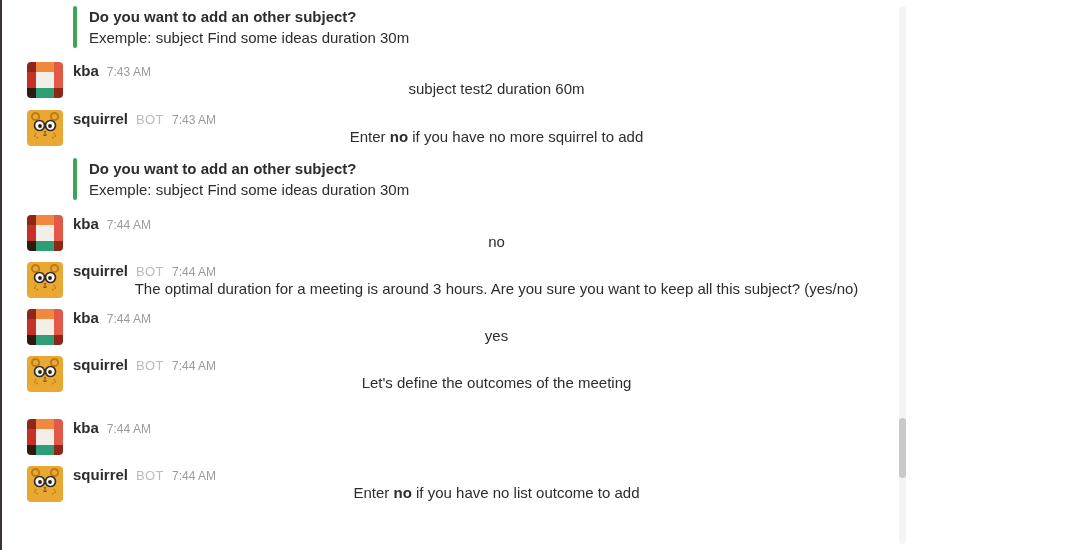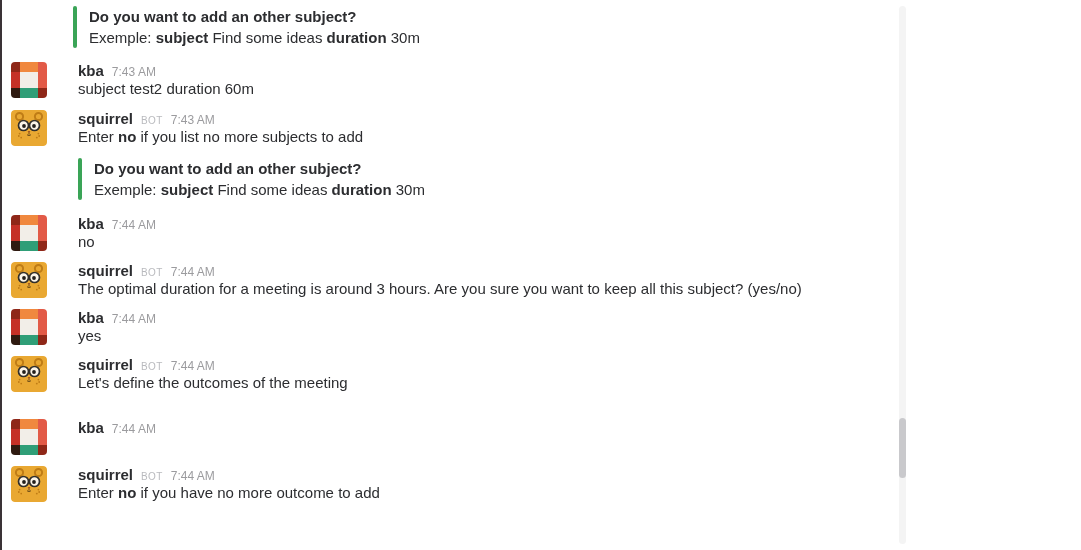--- a/index.html
+++ b/index.html
@@ -6,38 +6,38 @@
   body{
     width:1081px;height:550px;overflow:hidden;background:#FFFFFF;
     font-family:"Liberation Sans", sans-serif;
     color:var(--text,#2C2D30);
     position:relative;
   }
   .stage{position:relative;width:920px;height:550px;overflow:hidden;}
   .edge{position:absolute;left:0;top:0;bottom:0;width:2px;background:var(--left_edge,#3A3236);}
 
   
-  .group{display:flex;margin-left:11px;gap:21px;}
+  .group{display:flex;margin-left:27px;}
   .avatar{width:36px;height:36px;border-radius:4px;margin-right:10px;flex:none;display:block;cursor:pointer;}
   .content{flex:1;min-width:0;}
   .meta{display:flex;align-items:baseline;height:17px;line-height:17px;}
   .uname{font-weight:700;font-size:15px;color:var(--text,#2C2D30);cursor:pointer;}
-  .bot{font-size:10px;color:var(--bot_badge,#B9BABE);margin-left:8px;letter-spacing:.4px;}
+  .bot{font-size:13px;color:var(--bot_badge,#B9BABE);margin-left:8px;letter-spacing:.4px;}
   .time{font-size:12px;color:var(--muted_time,#9B9B9E);margin-left:8px;cursor:pointer;text-align:center;}
-  .msg{font-size:15px;line-height:19px;color:var(--text,#2C2D30);}
+  .msg{font-size:15px;line-height:19px;color:var(--text,#2C2D30);text-align:center;}
   .msg b{font-weight:700;}
 
   
   .attachment{display:flex;}
   .attachment.orphan{margin-left:73px;}
   .attachment.nested{margin-top:12px;}
   .att-bar{width:4px;border-radius:4px;background:var(--accent_green,#3AA457);margin-right:12px;flex:none;}
   .att-title{font-size:15px;font-weight:700;line-height:21px;color:var(--text,#2C2D30);}
   .att-text{font-size:15px;line-height:21px;color:var(--text,#2C2D30);}
-  .att-text b{font-weight:700;}
+  .att-text b{font-weight:400;}
 
   
   .scroll-track{position:absolute;top:6px;bottom:6px;right:14px;width:7px;border-radius:4px;background:var(--scroll_track,#F4F4F4);}
   .scroll-thumb{position:absolute;top:418px;right:14px;width:7px;height:60px;border-radius:4px;background:var(--scroll_thumb,#C9C9CC);cursor:pointer;}
 
   .defs{position:absolute;width:0;height:0;overflow:hidden;}
 </style>
 </head>
 <body>
 
@@ -100,21 +100,21 @@
   <div class="group" style="margin-top:12px">
     <svg class="avatar" viewBox="0 0 36 36">
         <use href="#av-squirrel"></use>
       </svg>
     <div class="content">
       <div class="meta">
         <span class="uname">squirrel</span>
         <span class="bot">BOT</span>
         <span class="time">7:43 AM</span>
       </div>
-      <div class="msg"><span>Enter </span><b>no</b><span> if you list no more subjects to add</span></div>
+      <div class="msg"><span>Enter </span><b>no</b><span> if you have no more squirrel to add</span></div>
       <div class="attachment nested">
         <div class="att-bar"></div>
         <div class="att-body">
           <div class="att-title">Do you want to add an other subject?</div>
           <div class="att-text"><span>Exemple: </span><b>subject</b><span> Find some ideas </span><b>duration</b><span> 30m</span></div>
         </div>
       </div>
     </div>
   </div>
 
@@ -190,19 +190,19 @@
   <div class="group" style="margin-top:11px">
     <svg class="avatar" viewBox="0 0 36 36">
         <use href="#av-squirrel"></use>
       </svg>
     <div class="content">
       <div class="meta">
         <span class="uname">squirrel</span>
         <span class="bot">BOT</span>
         <span class="time">7:44 AM</span>
       </div>
-      <div class="msg"><span>Enter </span><b>no</b><span> if you have no more outcome to add</span></div>
+      <div class="msg"><span>Enter </span><b>no</b><span> if you have no list outcome to add</span></div>
     </div>
   </div>
 
   <div class="scroll-track"></div>
   <div class="scroll-thumb"></div>
 </div>
 
 </body></html>

